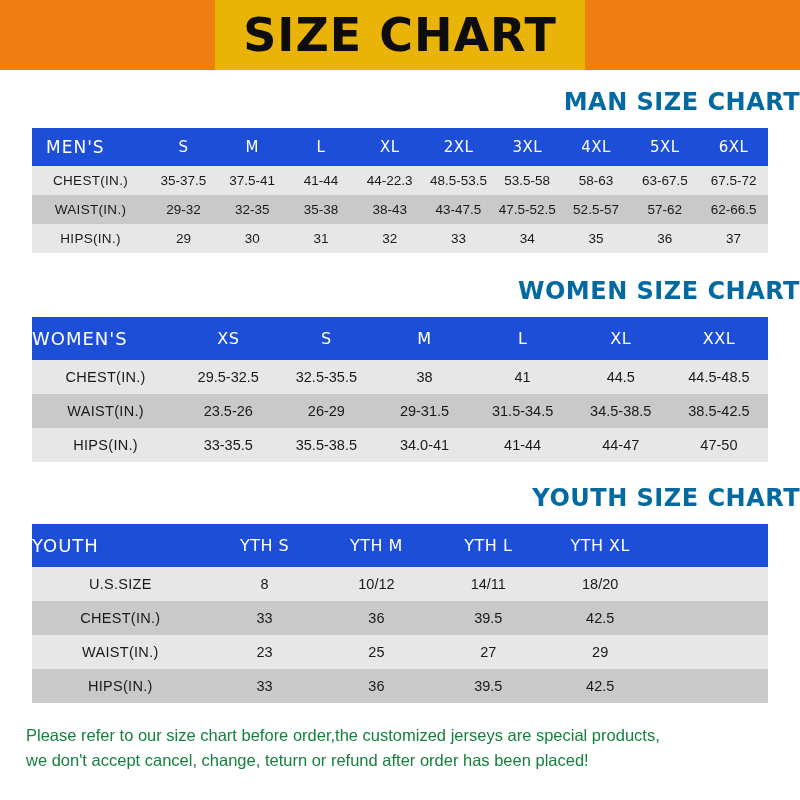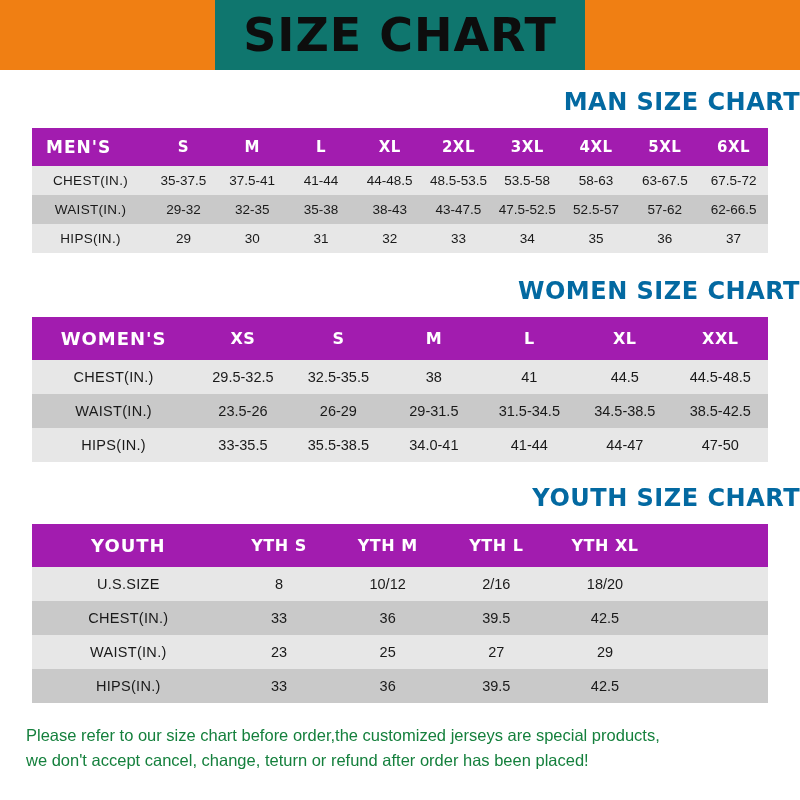--- a/index.html
+++ b/index.html
@@ -17,21 +17,21 @@
     position: relative;
     width: 800px;
     height: 800px;
     background: #fff;
     box-sizing: border-box;
   }
   
   .banner {
     position: relative;
     height: 70px;
-    background: #0f766e;
+    background: #eab308;
     display: flex;
     align-items: center;
     justify-content: center;
   }
   .banner .bar-left, .banner .bar-right {
     position: absolute;
     top: 0;
     height: 70px;
     background: #f07f13;
   }
@@ -63,24 +63,24 @@
   
   .tbl-wrap {
     margin: 12px 32px 0 32px;
   }
   table.size {
     width: 100%;
     border-collapse: collapse;
     table-layout: fixed;
   }
   table.size thead th {
-    background: #a21caf;
+    background: #1d4ed8;
     color: #ffffff;
     font-family: "DejaVu Sans", sans-serif;
-    font-weight: bold;
+    font-weight: normal;
     font-size: 15px;
     padding: 9px 0;
     text-align: center;
     letter-spacing: 0.5px;
   }
   table.size thead th.first {
     text-align: left;
     padding-left: 14px;
     font-size: 17px;
     letter-spacing: 1px;
@@ -94,21 +94,21 @@
   }
   table.size tbody td.first {
     text-align: center;
     font-size: 13.5px;
     letter-spacing: 0.3px;
   }
   table.size tbody tr.light td { background: #e7e7e7; }
   table.size tbody tr.dark td { background: #c9c9c9; }
 
   
-  table.size.big thead th { font-size: 16px; padding: 11px 8px; text-align: center; }
+  table.size.big thead th { font-size: 16px; padding: 11px 0; }
   table.size.big thead th.first { font-size: 18px; }
   table.size.big tbody td { font-size: 14.5px; padding: 9px 0; }
 
   
   .note {
     margin: 20px 26px 0 26px;
     color: #15803d;
     font-family: "Liberation Sans", sans-serif;
     font-size: 16.5px;
     line-height: 1.5;
@@ -143,21 +143,21 @@
           <th>5XL</th>
           <th>6XL</th>
         </tr>
       </thead>
       <tbody>
         <tr class="light">
           <td class="first">CHEST(IN.)</td>
           <td>35-37.5</td>
           <td>37.5-41</td>
           <td>41-44</td>
-          <td>44-48.5</td>
+          <td>44-22.3</td>
           <td>48.5-53.5</td>
           <td>53.5-58</td>
           <td>58-63</td>
           <td>63-67.5</td>
           <td>67.5-72</td>
         </tr>
         <tr class="dark">
           <td class="first">WAIST(IN.)</td>
           <td>29-32</td>
           <td>32-35</td>
@@ -242,21 +242,21 @@
           <th>YTH L</th>
           <th>YTH XL</th>
           <th></th>
         </tr>
       </thead>
       <tbody>
         <tr class="light">
           <td class="first">U.S.SIZE</td>
           <td>8</td>
           <td>10/12</td>
-          <td>2/16</td>
+          <td>14/11</td>
           <td>18/20</td>
           <td></td>
         </tr>
         <tr class="dark">
           <td class="first">CHEST(IN.)</td>
           <td>33</td>
           <td>36</td>
           <td>39.5</td>
           <td>42.5</td>
           <td></td>

